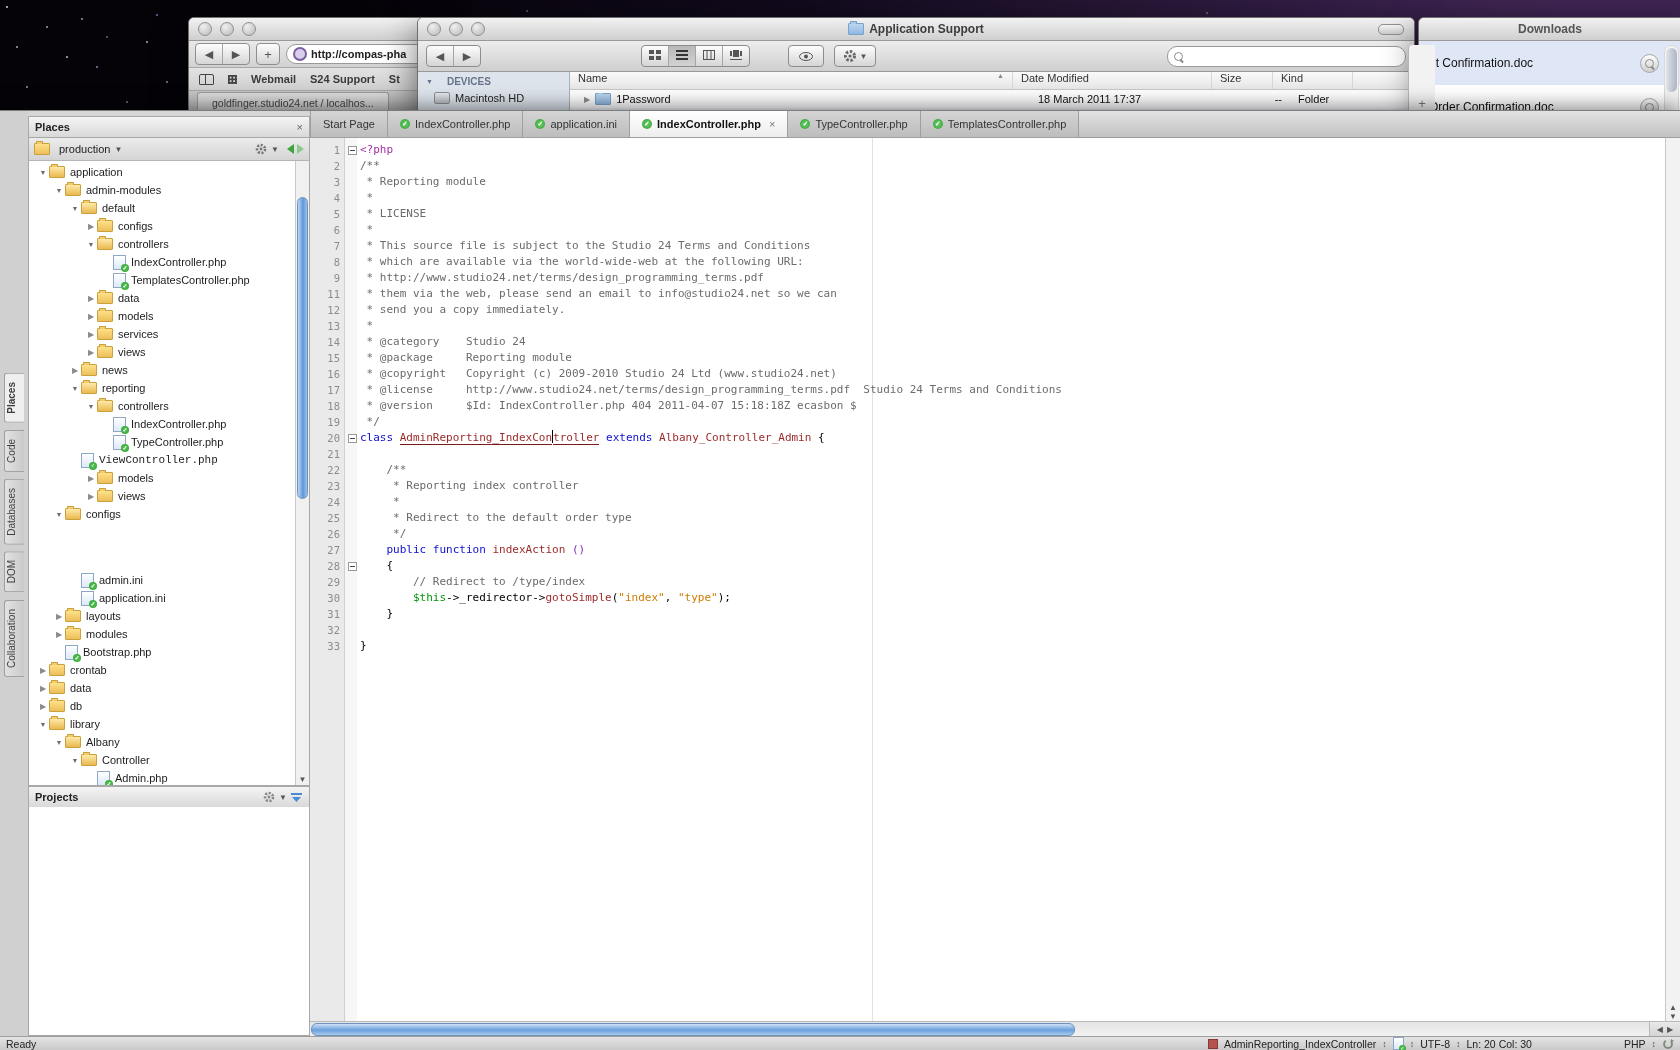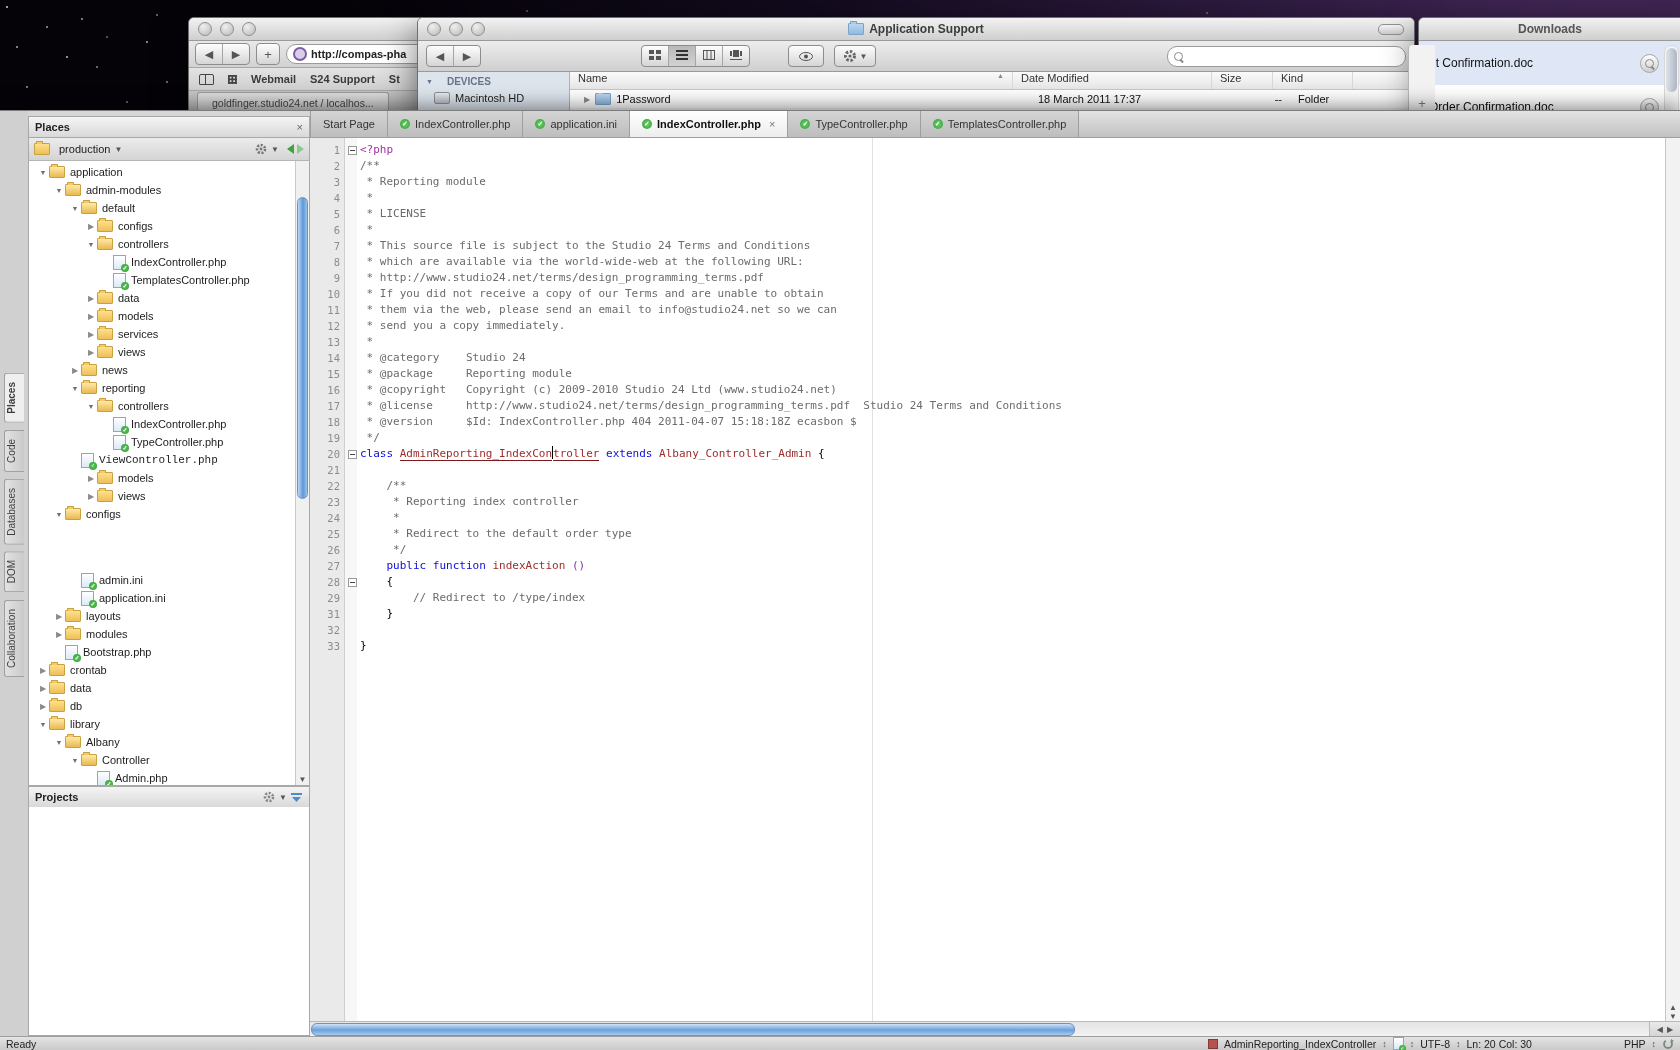--- a/index.html
+++ b/index.html
@@ -664,25 +664,20 @@
             <span class="ln">8</span>
             <span class="fold"></span>
             <span class="ct"><span class="com"> * which are available via the world-wide-web at the following URL:</span></span>
           </div>
           <div class="cl">
             <span class="ln">9</span>
             <span class="fold"></span>
             <span class="ct"><span class="com"> * http://www.studio24.net/terms/design_programming_terms.pdf</span></span>
           </div>
           <div class="cl">
-            <span class="ln">10</span>
-            <span class="fold"></span>
-            <span class="ct"><span class="com"> * If you did not receive a copy of our Terms and are unable to obtain</span></span>
-          </div>
-          <div class="cl">
             <span class="ln">11</span>
             <span class="fold"></span>
             <span class="ct"><span class="com"> * them via the web, please send an email to info@studio24.net so we can</span></span>
           </div>
           <div class="cl">
             <span class="ln">12</span>
             <span class="fold"></span>
             <span class="ct"><span class="com"> * send you a copy immediately.</span></span>
           </div>
           <div class="cl">
@@ -766,20 +761,25 @@
             <span class="ln">28</span>
             <span class="fold">
               <span class="fbox"></span>
             </span>
             <span class="ct"><span class="pl">    {</span></span>
           </div>
           <div class="cl">
             <span class="ln">29</span>
             <span class="fold"></span>
             <span class="ct"><span class="pl">        </span><span class="com">// Redirect to /type/index</span></span>
+          </div>
+          <div class="cl">
+            <span class="ln">30</span>
+            <span class="fold"></span>
+            <span class="ct"><span class="pl">        </span><span class="var">$this</span><span class="pl">-&gt;_redirector-&gt;</span><span class="id">gotoSimple</span><span class="pl">(</span><span class="str">"index"</span><span class="pl">, </span><span class="str">"type"</span><span class="pl">);</span></span>
           </div>
           <div class="cl">
             <span class="ln">31</span>
             <span class="fold"></span>
             <span class="ct"><span class="pl">    }</span></span>
           </div>
           <div class="cl">
             <span class="ln">32</span>
             <span class="fold"></span>
             <span class="ct"></span>

